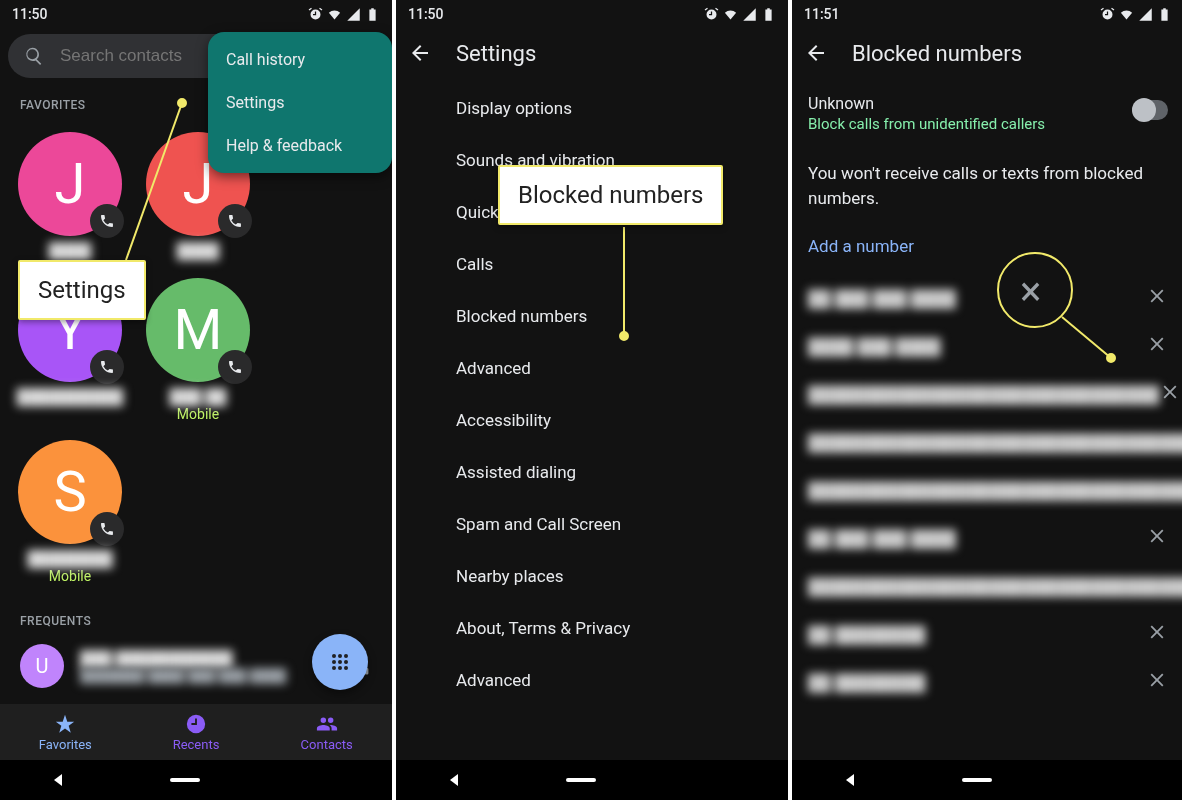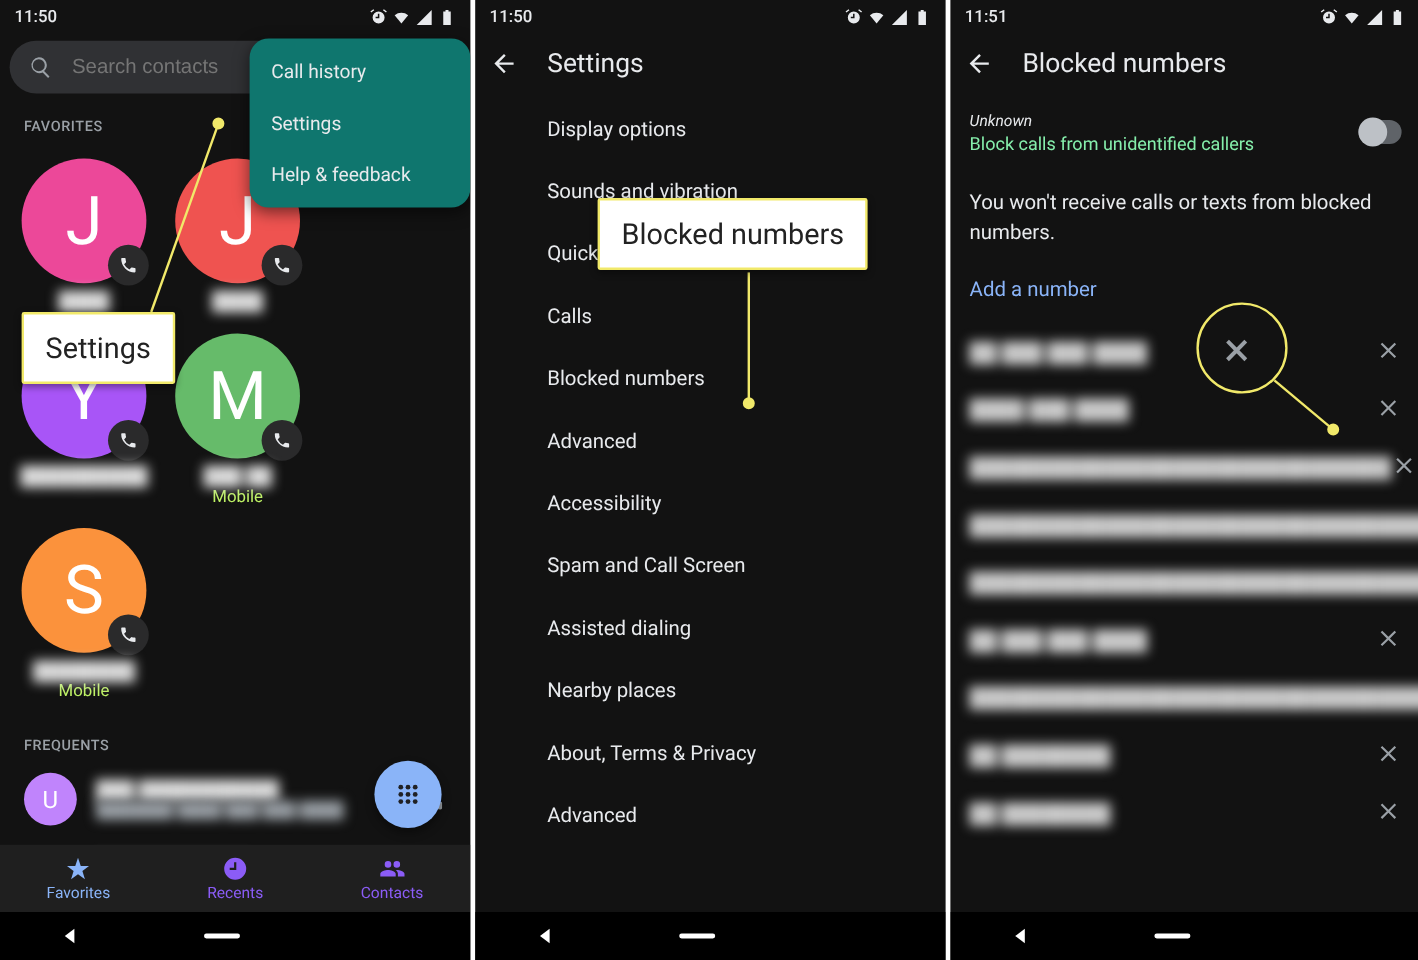--- a/index.html
+++ b/index.html
@@ -167,21 +167,21 @@
     padding:16px 60px 16px 60px;
     font-size:17px;
     cursor:pointer;
   }
 
   
   .unknown-row {
     display:flex; align-items:flex-start;
     padding:16px;
   }
-  .unknown-row .txt .t1 { font-size:13px;font-style:italic; }
+  .unknown-row .txt .t1 { font-size:16px; }
   .unknown-row .txt .t2 { font-size:15px; color:#86efac; margin-top:2px;}
   .toggle {
     margin-left:auto; margin-top:6px;
     width:36px; height:20px; border-radius:10px;
     background:#5f6368; position:relative;
   }
   .toggle::after {
     content:""; position:absolute; left:0; top:-2px;
     width:24px; height:24px; border-radius:50%;
     background:#bdc1c6;
@@ -413,22 +413,22 @@
   </div>
 
   <div class="settings-list" id="settings-list">
       <div class="settings-item">Display options</div>
       <div class="settings-item">Sounds and vibration</div>
       <div class="settings-item">Quick responses</div>
       <div class="settings-item">Calls</div>
       <div class="settings-item">Blocked numbers</div>
       <div class="settings-item">Advanced</div>
       <div class="settings-item">Accessibility</div>
+      <div class="settings-item">Assisted dialing</div>
       <div class="settings-item">Spam and Call Screen</div>
-      <div class="settings-item">Assisted dialing</div>
       <div class="settings-item">Nearby places</div>
       <div class="settings-item">About, Terms &amp; Privacy</div>
       <div class="settings-item">Advanced</div>
     </div>
 
   <div class="navbar">
     <div class="back-caret"></div>
     <div class="pill"></div>
     <div class="spacer"></div>
   </div>

